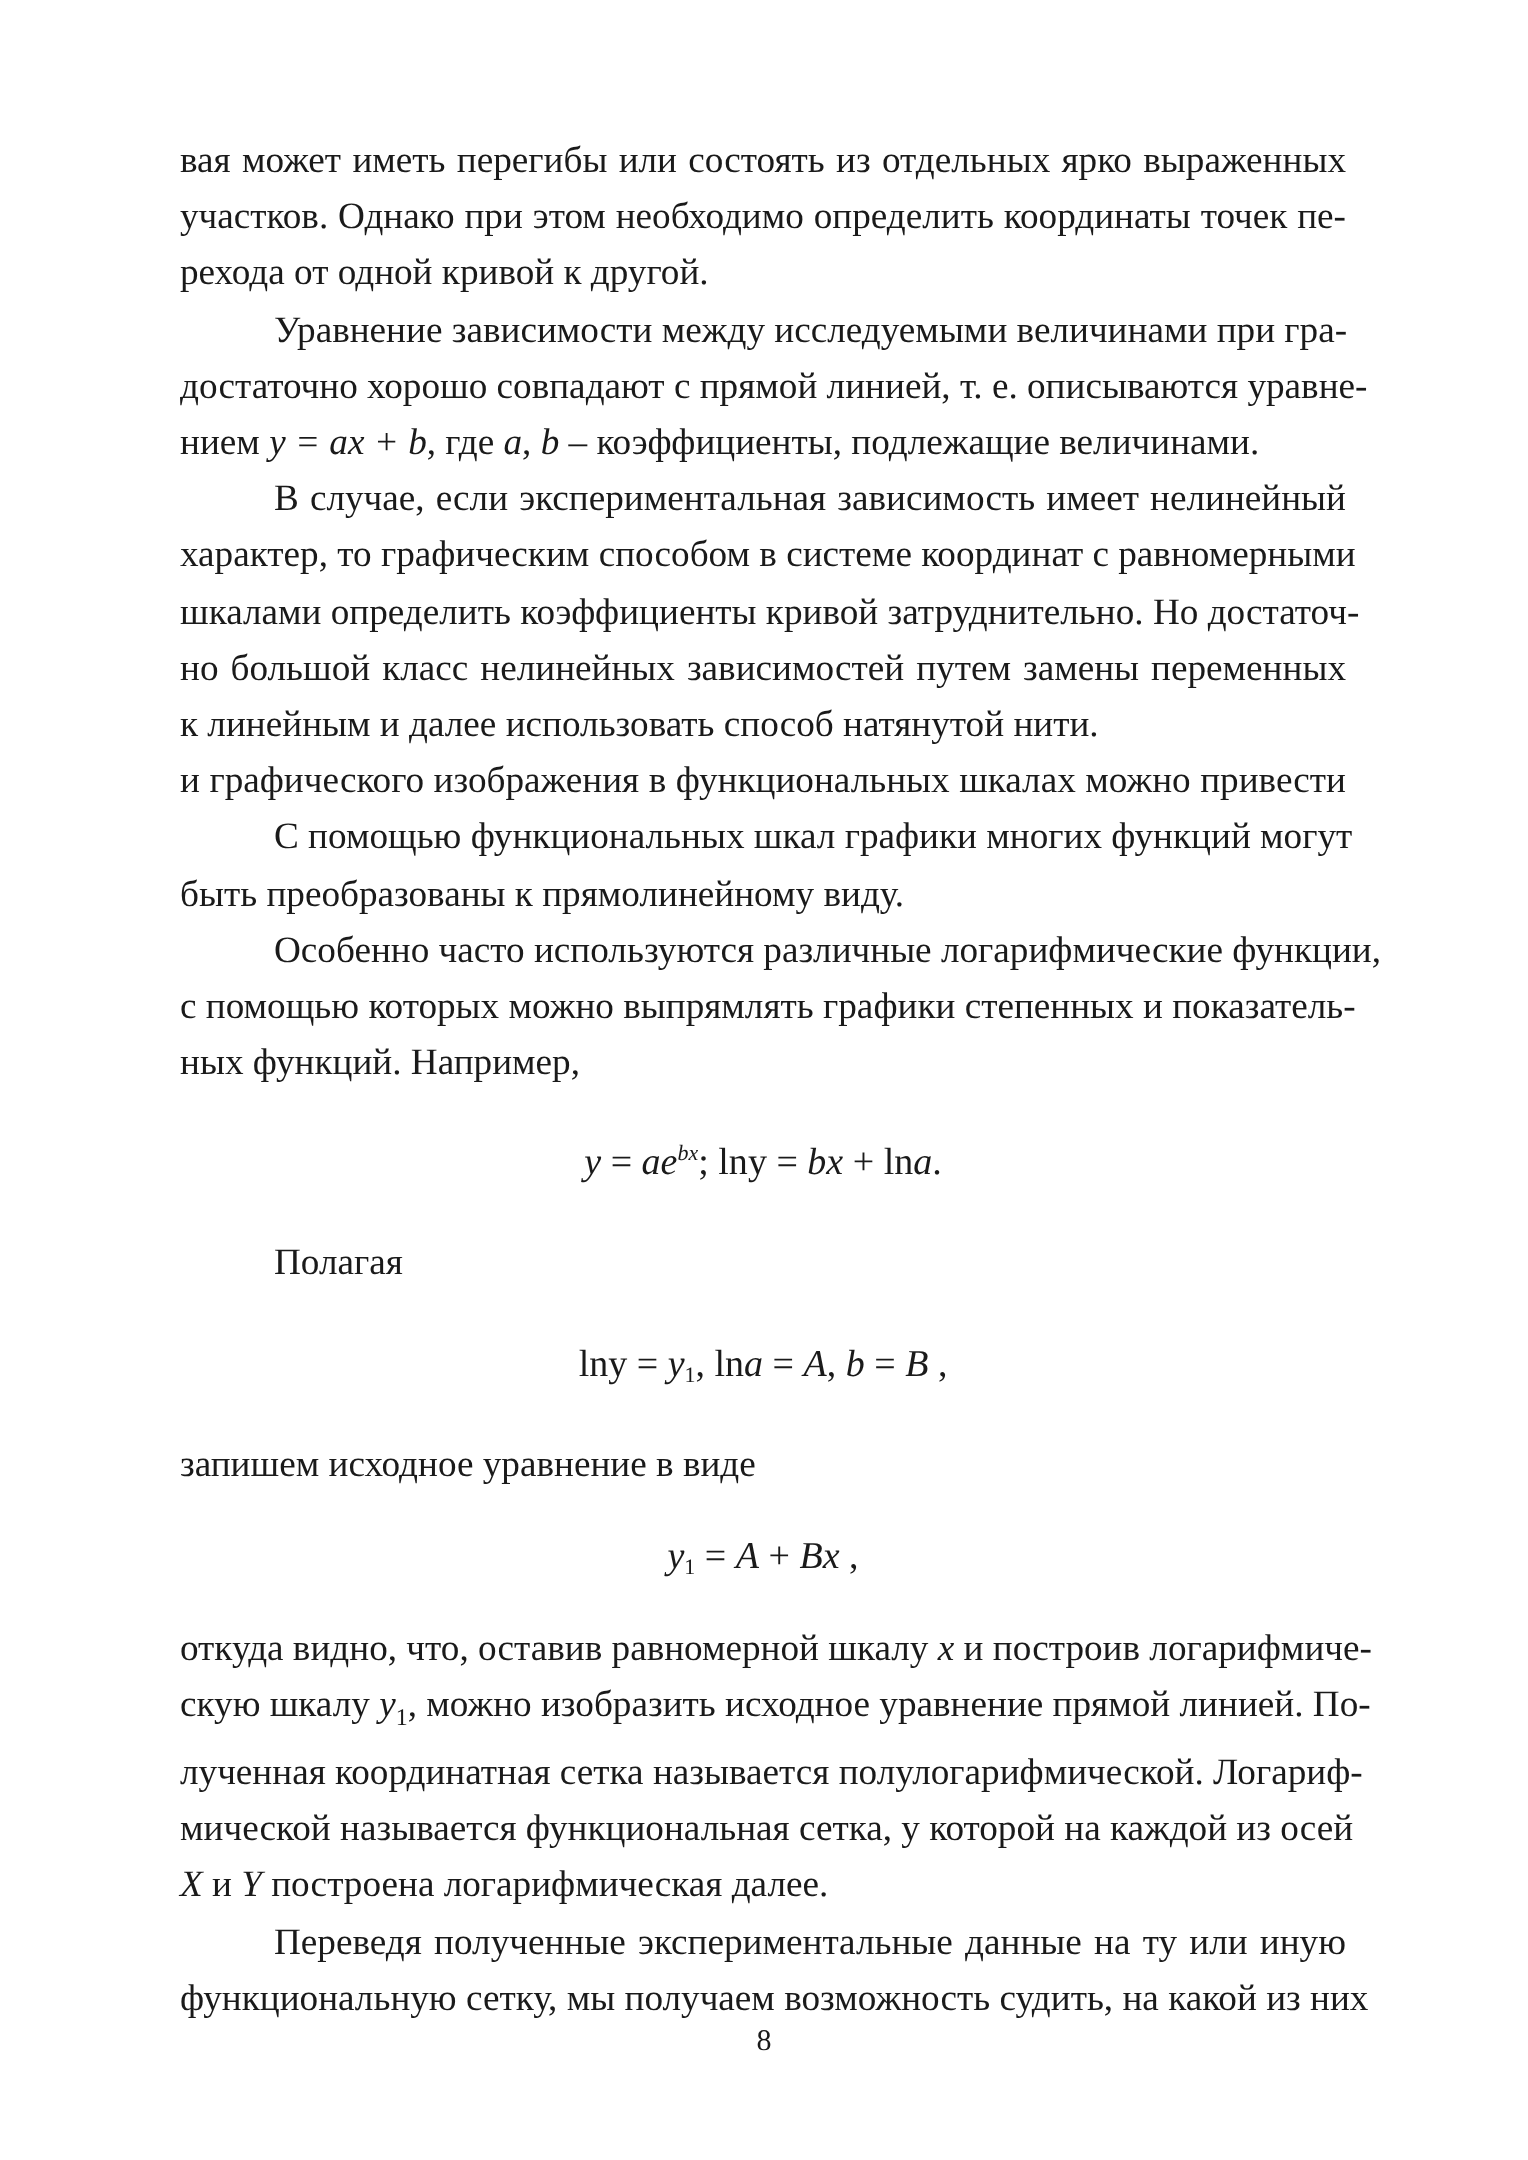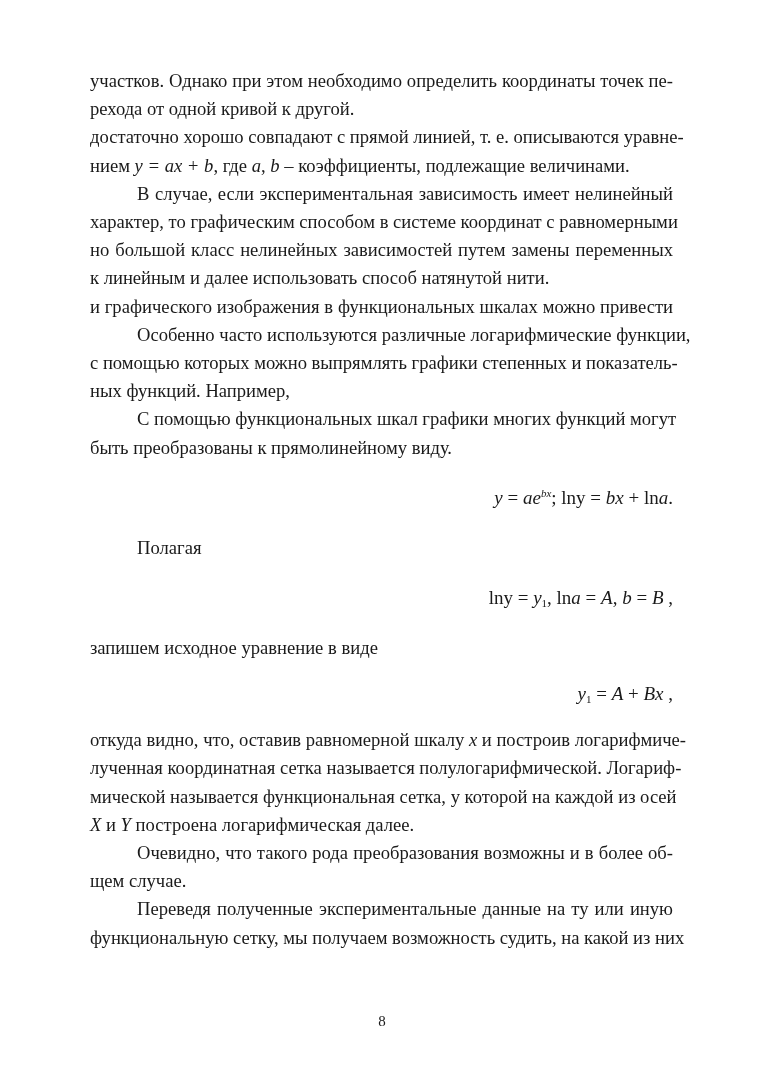--- a/index.html
+++ b/index.html
@@ -7,66 +7,69 @@
     .page {
       position: absolute; left: 90px; top: 67px; width: 583px;
       font-family: "Liberation Serif", serif;
       font-size: 18.6px; line-height: 28.2px; color: #1a1a1a;
     }
     .p { margin: 0; text-align: justify; }
     .line { display: block; text-align: justify; text-align-last: justify; white-space: nowrap; }
     .line.last { text-align-last: left; }
     .indent { text-indent: 47px; }
     .formula {
-      text-align: right; font-family: "Liberation Serif", serif; font-size: 19px;
+      text-align: center; font-family: "Liberation Serif", serif; font-size: 19px;
       height: 28px; line-height: 28px;
     }
     .formula i { font-style: italic; }
     .formula sup { font-size: 11px; font-style: italic; vertical-align: 7px; line-height: 0; }
     .formula sub { font-size: 11px; vertical-align: -3px; line-height: 0; }
     .page-number {
       position: absolute; left: 0; width: 764px; top: 1013px; text-align: center;
       font-family: "Liberation Serif", serif; font-size: 15px; color: #1a1a1a;
     }
     .gap-s { height: 18px; }
     .gap-m { height: 22px; }
     i.v { }
   </style>
 </head>
 <body>
 
 <div class="page">
 
   <div class="p">
+    <span class="line">вая может иметь перегибы или состоять из отдельных ярко выраженных</span>
     <span class="line">участков. Однако при этом необходимо определить координаты точек пе-</span>
     <span class="line last">рехода от одной кривой к другой.</span>
   </div>
 
   <div class="p">
+    <span class="line indent">Уравнение зависимости между исследуемыми величинами при гра-</span>
     <span class="line">достаточно хорошо совпадают с прямой линией, т. е. описываются уравне-</span>
     <span class="line last"><span>нием </span><i class="v">y = ax + b</i><span>, где </span><i class="v">a</i><span>, </span><i class="v">b</i><span> – коэффициенты, подлежащие величинами.</span></span>
   </div>
 
   <div class="p">
     <span class="line indent">В случае, если экспериментальная зависимость имеет нелинейный</span>
     <span class="line">характер, то графическим способом в системе координат с равномерными</span>
+    <span class="line">шкалами определить коэффициенты кривой затруднительно. Но достаточ-</span>
     <span class="line">но большой класс нелинейных зависимостей путем замены переменных</span>
     <span class="line last">к линейным и далее использовать способ натянутой нити.</span>
     <span class="line">и графического изображения в функциональных шкалах можно привести</span>
   </div>
 
   <div class="p">
+    <span class="line indent">С помощью функциональных шкал графики многих функций могут</span>
+    <span class="line last">быть преобразованы к прямолинейному виду.</span>
+  </div>
+
+  <div class="p">
     <span class="line indent">Особенно часто используются различные логарифмические функции,</span>
     <span class="line">с помощью которых можно выпрямлять графики степенных и показатель-</span>
     <span class="line last">ных функций. Например,</span>
-  </div>
-
-  <div class="p">
-    <span class="line indent">С помощью функциональных шкал графики многих функций могут</span>
-    <span class="line last">быть преобразованы к прямолинейному виду.</span>
   </div>
 
   <div class="gap-m"></div>
 
   <div class="formula"><i>y</i><span> = </span><i>a</i><i>e</i><sup>bx</sup><span>; </span><span>ln</span><span>y</span><span> = </span><i>bx</i><span> + </span><span>ln</span><i>a</i><span>.</span></div>
 
   <div class="gap-m"></div>
 
   <div class="p">
     <span class="line last indent">Полагая</span>
@@ -83,29 +86,26 @@
   </div>
 
   <div class="gap-s"></div>
 
   <div class="formula"><i>y</i><sub>1</sub><span> = </span><i>A</i><span> + </span><i>Bx</i><span> ,</span></div>
 
   <div class="gap-s"></div>
 
   <div class="p">
     <span class="line"><span>откуда видно, что, оставив равномерной шкалу </span><i class="v">x</i><span> и построив логарифмиче-</span></span>
+    <span class="line"><span>скую шкалу </span><i class="v">y</i><sub style="font-size:12px;">1</sub><span>, можно изобразить исходное уравнение прямой линией. По-</span></span>
     <span class="line">лученная координатная сетка называется полулогарифмической. Логариф-</span>
     <span class="line">мической называется функциональная сетка, у которой на каждой из осей</span>
     <span class="line last"><i class="v">X</i><span> и </span><i class="v">Y</i><span> построена логарифмическая далее.</span></span>
   </div>
 
-  <div class="p">
-    <span class="line indent">Очевидно, что такого рода преобразования возможны и в более об-</span>
-    <span class="line last">щем случае.</span>
-  </div>
 
   <div class="p">
     <span class="line indent">Переведя полученные экспериментальные данные на ту или иную</span>
     <span class="line">функциональную сетку, мы получаем возможность судить, на какой из них</span>
 
   </div>
 </div>
 
 <div class="page-number">8</div>
 

